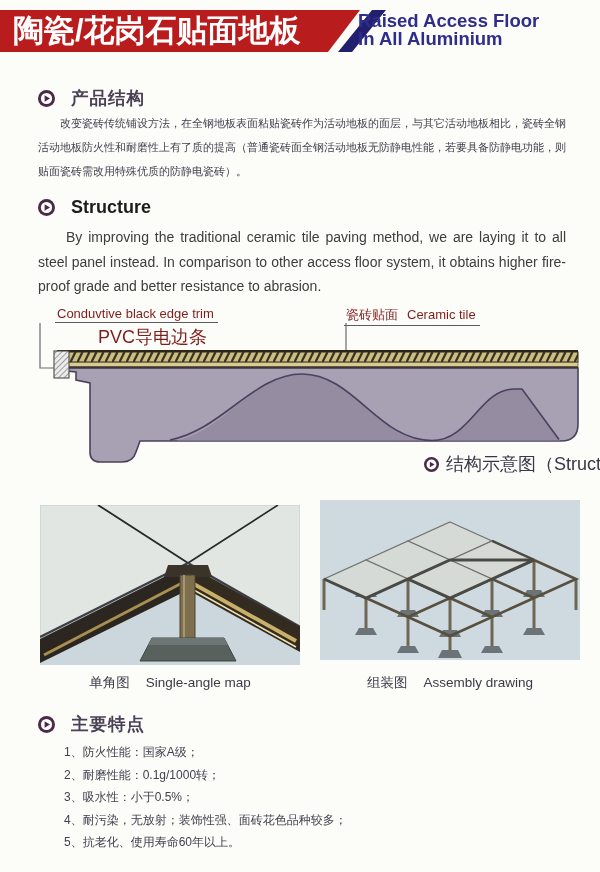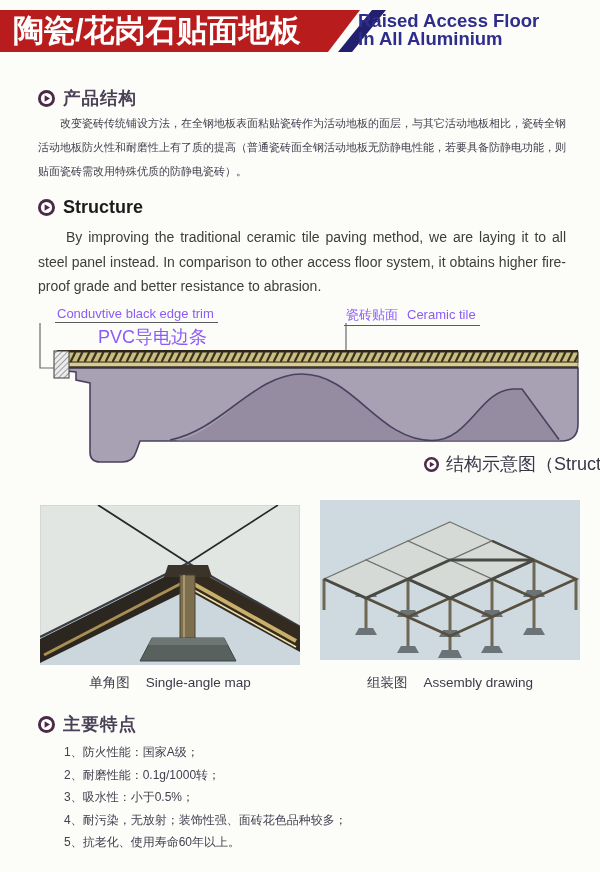--- a/index.html
+++ b/index.html
@@ -24,36 +24,36 @@
     position:absolute;left:338px;top:10px;width:48px;height:42px;
     background:#22206e;
     clip-path:polygon(34px 0,48px 0,14px 100%,0 100%);
   }
   .header-en{
     position:absolute;left:358px;top:12px;
     font-size:18.5px;line-height:18px;font-weight:bold;color:#2f2d8c;
     letter-spacing:0px;white-space:nowrap;
   }
   
-  .sec-head{position:absolute;display:flex;align-items:center;gap:8px;}
+  .sec-head{position:absolute;display:flex;align-items:center;gap:16px;}
   .bullet{flex:0 0 auto;display:block;}
   .sec-head-cn{
     font-family:"Liberation Serif","DejaVu Serif",serif;
     font-size:17.5px;font-weight:bold;color:#4a4156;letter-spacing:1px;
   }
   .sec-head-en{font-size:18px;font-weight:bold;color:#1c1c1c;}
   
   .para{
     position:absolute;left:38px;width:528px;
     text-align:justify;text-justify:inter-ideograph;
   }
   .para-cn{font-size:11px;line-height:24px;color:#43404f;text-indent:2em;}
   .para-en{font-size:14px;line-height:24.5px;color:#3d3d3d;text-indent:28px;}
   
-  .dlabel{position:absolute;font-size:13px;color:#8b5cf6;white-space:nowrap;}
+  .dlabel{position:absolute;font-size:13px;color:#7f1d1d;white-space:nowrap;}
   .dlabel.u{border-bottom:1px solid #5a5a60;padding:0 4px 1px 2px;}
   .dlabel .gap{display:inline-block;width:9px;}
   .diagram-caption{
     position:absolute;left:424px;top:452px;display:flex;align-items:center;gap:7px;
     font-size:18px;color:#3a3648;white-space:nowrap;
   }
   
   .fig{position:absolute;}
   .fig-caption{
     position:absolute;font-size:13.5px;color:#3c3a48;text-align:center;white-space:nowrap;

